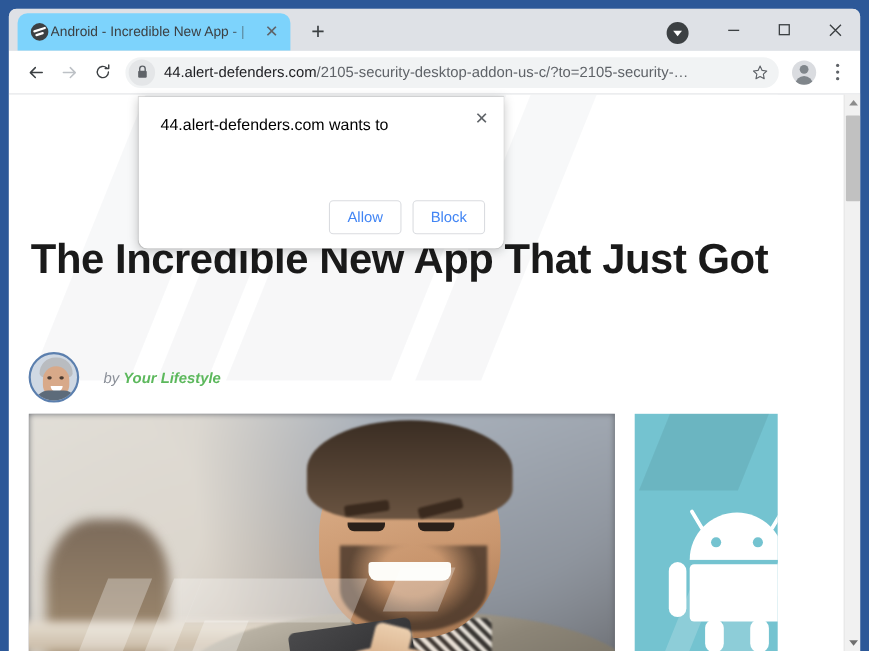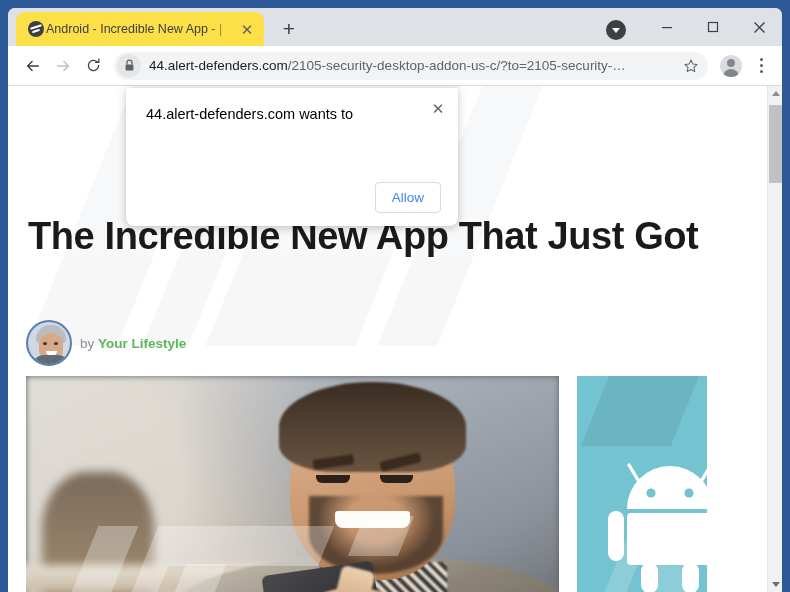--- a/index.html
+++ b/index.html
@@ -34,21 +34,21 @@
     display: flex;
     align-items: flex-end;
     padding-left: 8px;
   }
   .tab {
     position: relative;
     display: flex;
     align-items: center;
     height: 34px;
     width: 248px;
-    background: #fde047;
+    background: #7dd3fc;
     border-radius: 9px 9px 0 0;
     padding: 0 8px 0 12px;
     gap: 2px;
   }
   .tab-favicon {
     width: 16px; height: 16px;
     flex: 0 0 16px;
     border-radius: 50%;
     background: #3c4043;
     position: relative;
@@ -249,21 +249,22 @@
     font-weight: 700;
     color: #1a1a1a;
     letter-spacing: -0.4px;
   }
 
   .byline {
     position: absolute;
     left: 18px; top: 234px;
     display: flex;
     align-items: center;
-    gap: 8px;
+    gap: 22px;
+    font-style: italic;
   }
   .author-avatar {
     width: 46px; height: 46px;
     border-radius: 50%;
     border: 2px solid #5b7fae;
     overflow: hidden;
     position: relative;
     background: #cfd8e3;
   }
   .aa-hair {
@@ -677,17 +678,18 @@
       <div class="sb-arrow-down">
           <i></i>
         </div>
     </div>
 
     <div class="perm-dialog">
       <div class="perm-close">✕</div>
       <div class="perm-title">44.alert-defenders.com wants to</div>
       <div class="perm-actions">
         <div class="perm-btn">Allow</div>
+        <div class="perm-btn">Block</div>
       </div>
     </div>
 
   </div>
 </div>
 
 </body></html>

